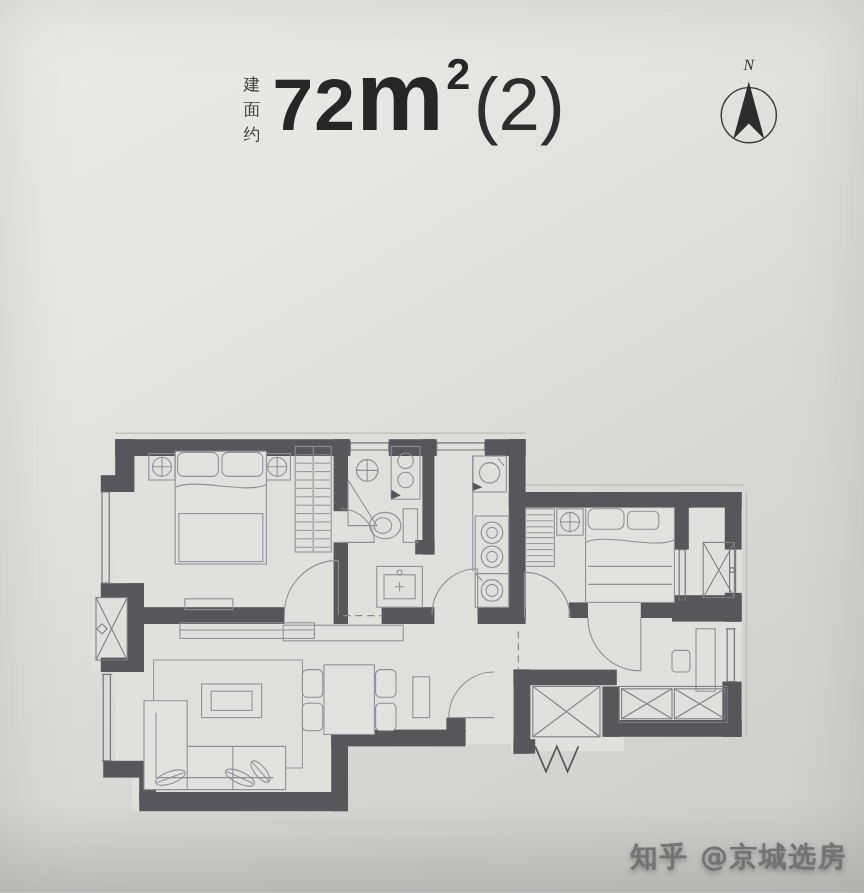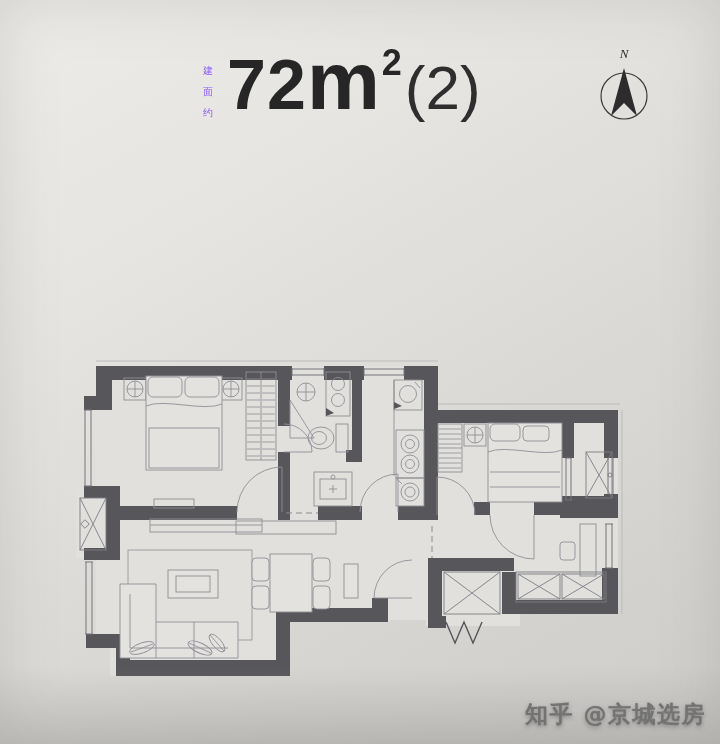--- a/index.html
+++ b/index.html
@@ -8,25 +8,25 @@
     font-family:"Liberation Sans","DejaVu Sans",sans-serif;
     background:linear-gradient(150deg,#eeece9 0%,#e6e4e1 30%,#dbd9d6 60%,#ceccc9 100%);
   }
   .vignette{position:absolute;inset:0;pointer-events:none;
     box-shadow:inset 0 0 60px rgba(120,118,115,0.22);}
   .bottom-shade{position:absolute;left:0;right:0;bottom:0;height:78px;pointer-events:none;
     background:linear-gradient(to bottom,rgba(165,163,160,0) 0%,rgba(158,156,154,0.40) 100%);}
   
   .area-label{
     position:absolute;left:203px;top:60px;width:16px;
-    font-size:10px;line-height:21px;letter-spacing:0;
-    color:#8b5cf6;font-weight:500;word-break:break-all;
+    font-size:14px;line-height:21px;letter-spacing:0;
+    color:#404040;font-weight:500;word-break:break-all;
   }
   .area-title{position:absolute;left:227px;top:34px;color:#262626;white-space:nowrap;}
-  .area-title .num{font-size:70px;font-weight:700;letter-spacing:1px;}
+  .area-title .num{font-size:61px;font-weight:700;letter-spacing:1px;}
   .area-title .unit{font-size:82px;font-weight:700;}
   .area-title .sup{display:inline-block;font-size:36px;font-weight:600;transform:translateY(-34px);margin-left:2px;}
   .area-title .paren{font-size:62px;font-weight:400;margin-left:3px;color:#2e2e2e;}
   
   .compass{position:absolute;left:586px;top:42px;width:76px;height:88px;}
   .compass .n{font-family:"Liberation Serif","DejaVu Serif",serif;font-style:italic;}
   
   .plan{position:absolute;left:0;top:0;width:720px;height:744px;}
   .plan .furn{fill:none;stroke-width:0.9;}
   .plan .filled{fill:#e4e2df;}

